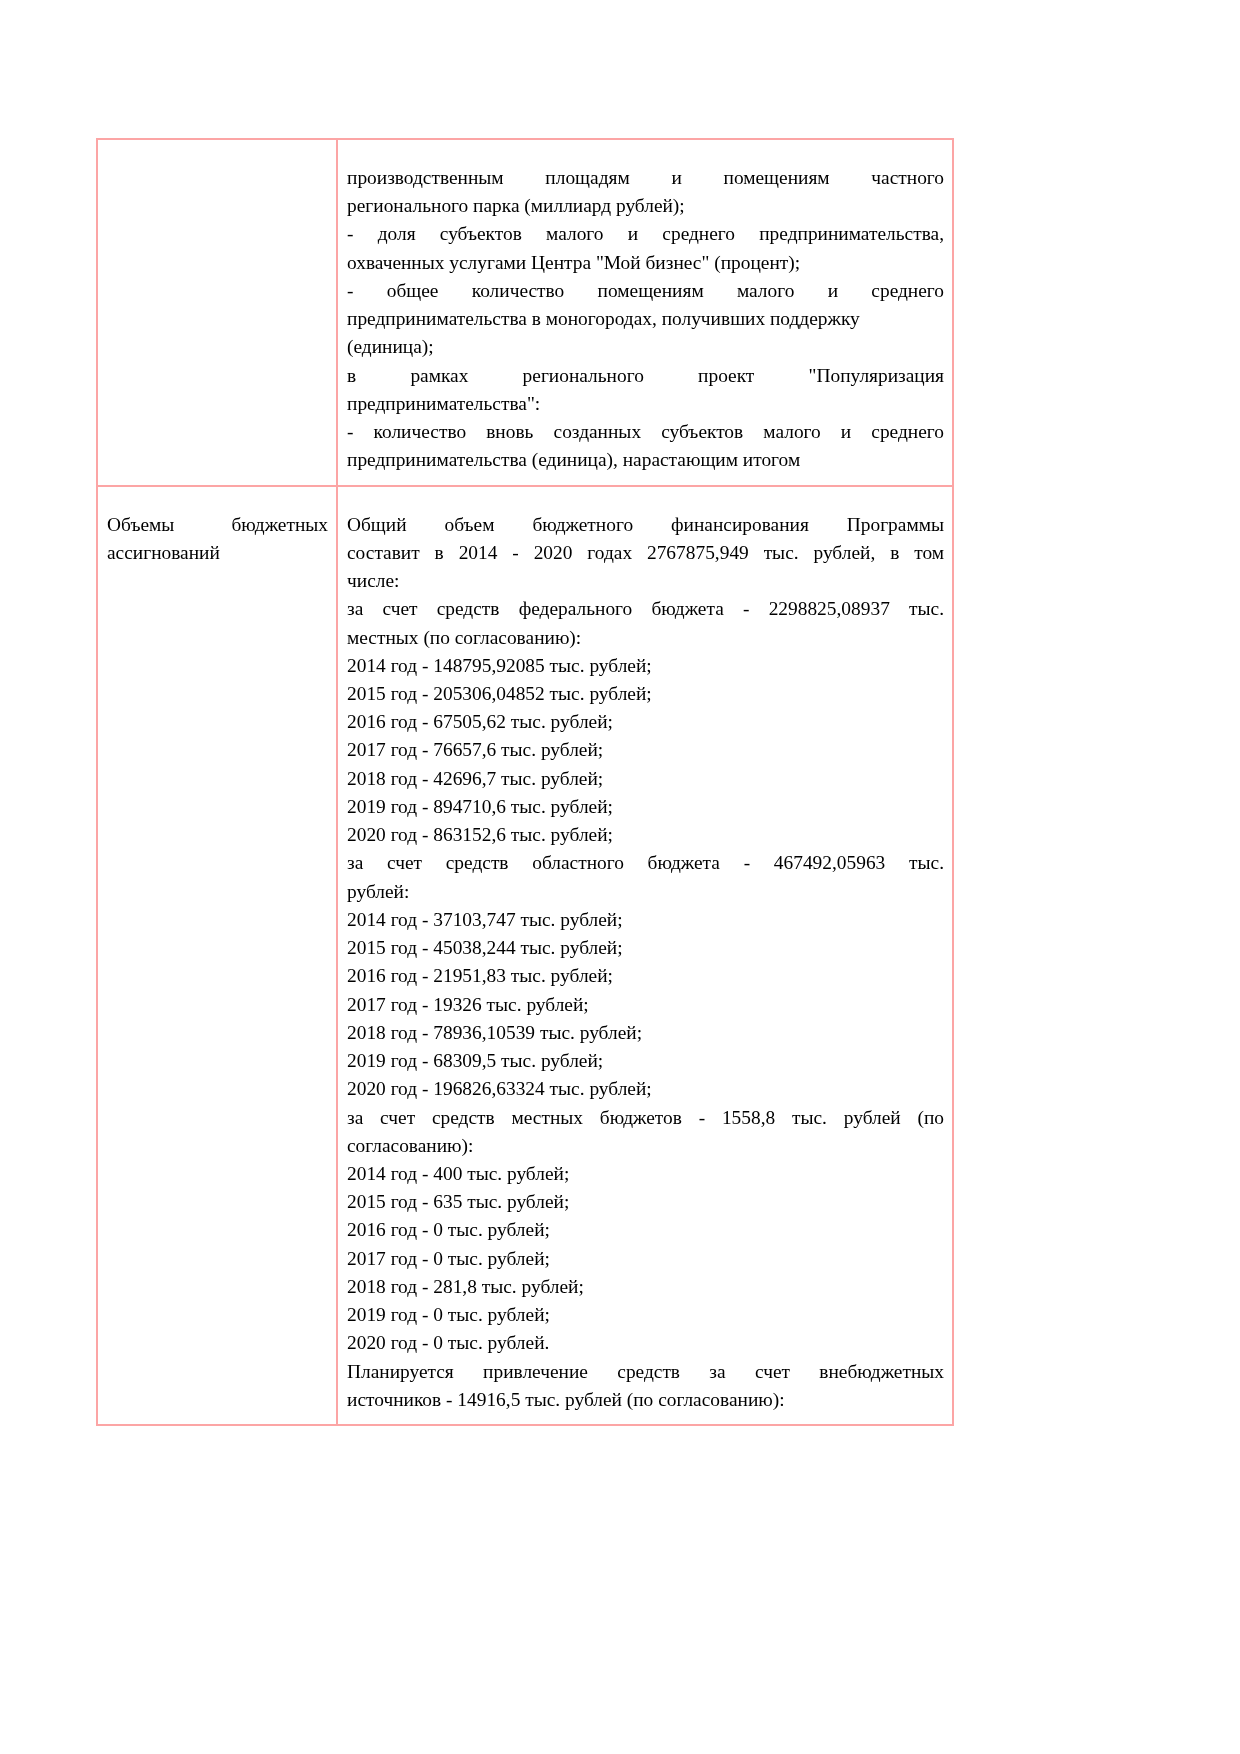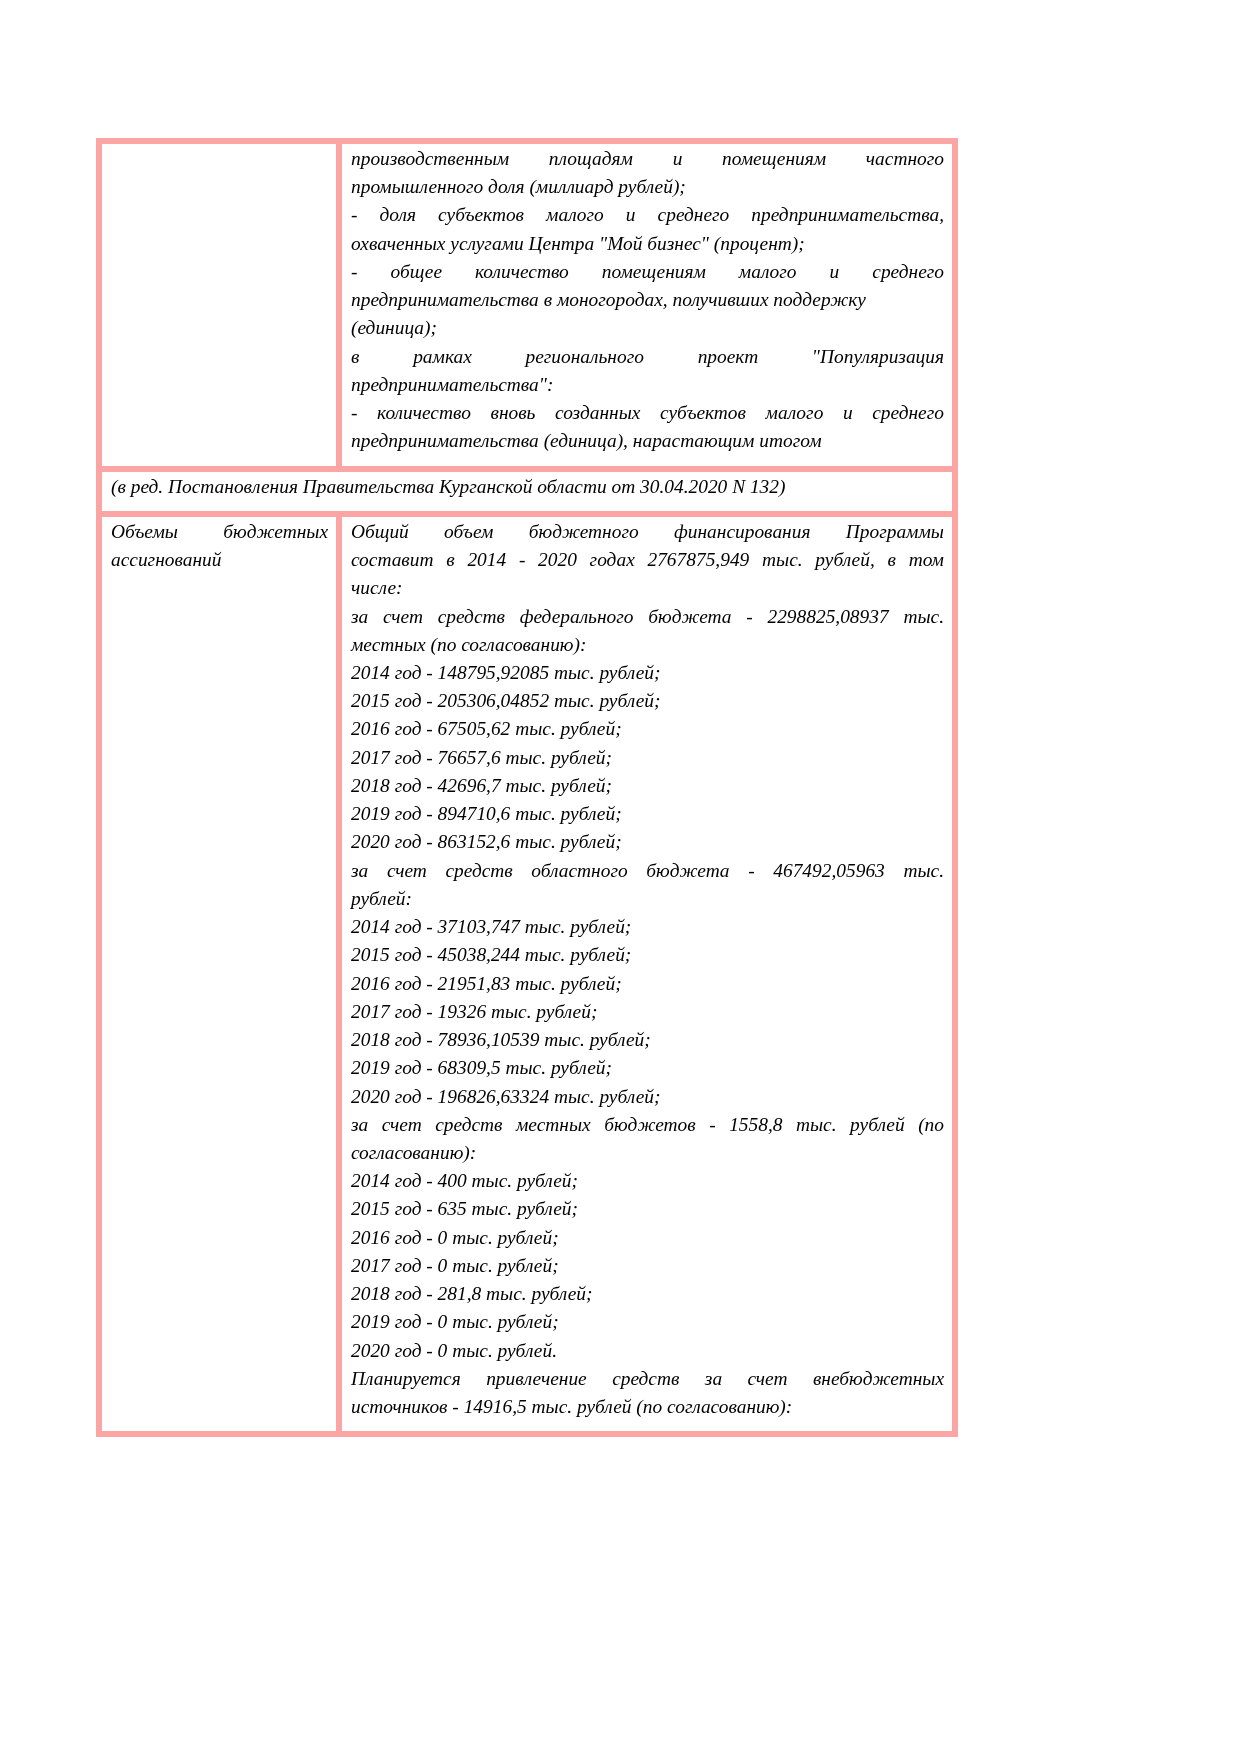--- a/index.html
+++ b/index.html
@@ -22,26 +22,25 @@
     box-sizing: border-box;
     padding: 138px 96px 0 96px;
   }
   table.doc-table {
     width: 856px;
     border-collapse: collapse;
     table-layout: fixed;
     border: 2px solid #000;
   }
   table.doc-table td {
-    border: 6px solid #fca5a5;
+    border: 2px solid #fca5a5;
     vertical-align: top;
-    padding: 1px 8px 10px 9px;
+    padding: 24px 8px 10px 9px;
     font-size: 19.4px;
     line-height: 1.455;
-    font-style: italic;
   }
   col.c-label { width: 240px; }
   col.c-value { width: 616px; }
 
   .cell-label {
     text-align: justify;
     text-align-last: justify;
     hyphens: none;
   }
   .cell-label .lbl-line {
@@ -87,36 +86,33 @@
     <colgroup>
       <col class="c-label">
       <col class="c-value">
     </colgroup>
     <tbody>
 
       <tr>
         <td class="empty-label"></td>
         <td class="cell-value">
           <p class="just-all">производственным площадям и помещениям частного</p>
-          <p class="plain">промышленного доля (миллиард рублей);</p>
+          <p class="plain">регионального парка (миллиард рублей);</p>
           <p class="just-all">- доля субъектов малого и среднего предпринимательства,</p>
           <p class="plain">охваченных услугами Центра "Мой бизнес" (процент);</p>
           <p class="just-all">- общее количество помещениям малого и среднего</p>
           <p class="plain">предпринимательства в моногородах, получивших поддержку</p>
           <p class="plain">(единица);</p>
           <p class="just-all">в рамках регионального проект "Популяризация</p>
           <p class="plain">предпринимательства":</p>
           <p class="just-all">- количество вновь созданных субъектов малого и среднего</p>
           <p class="plain">предпринимательства (единица), нарастающим итогом</p>
         </td>
       </tr>
 
-      <tr class="span-row">
-        <td colspan="2" class="ed-note">(в ред. Постановления Правительства Курганской области от 30.04.2020 N 132)</td>
-      </tr>
 
 
 
       <tr>
         <td class="cell-label">
           <span class="lbl-line">Объемы бюджетных</span>
           <span class="lbl-line last">ассигнований</span>
         </td>
         <td class="cell-value">
           <p class="just-all">Общий объем бюджетного финансирования Программы</p>

